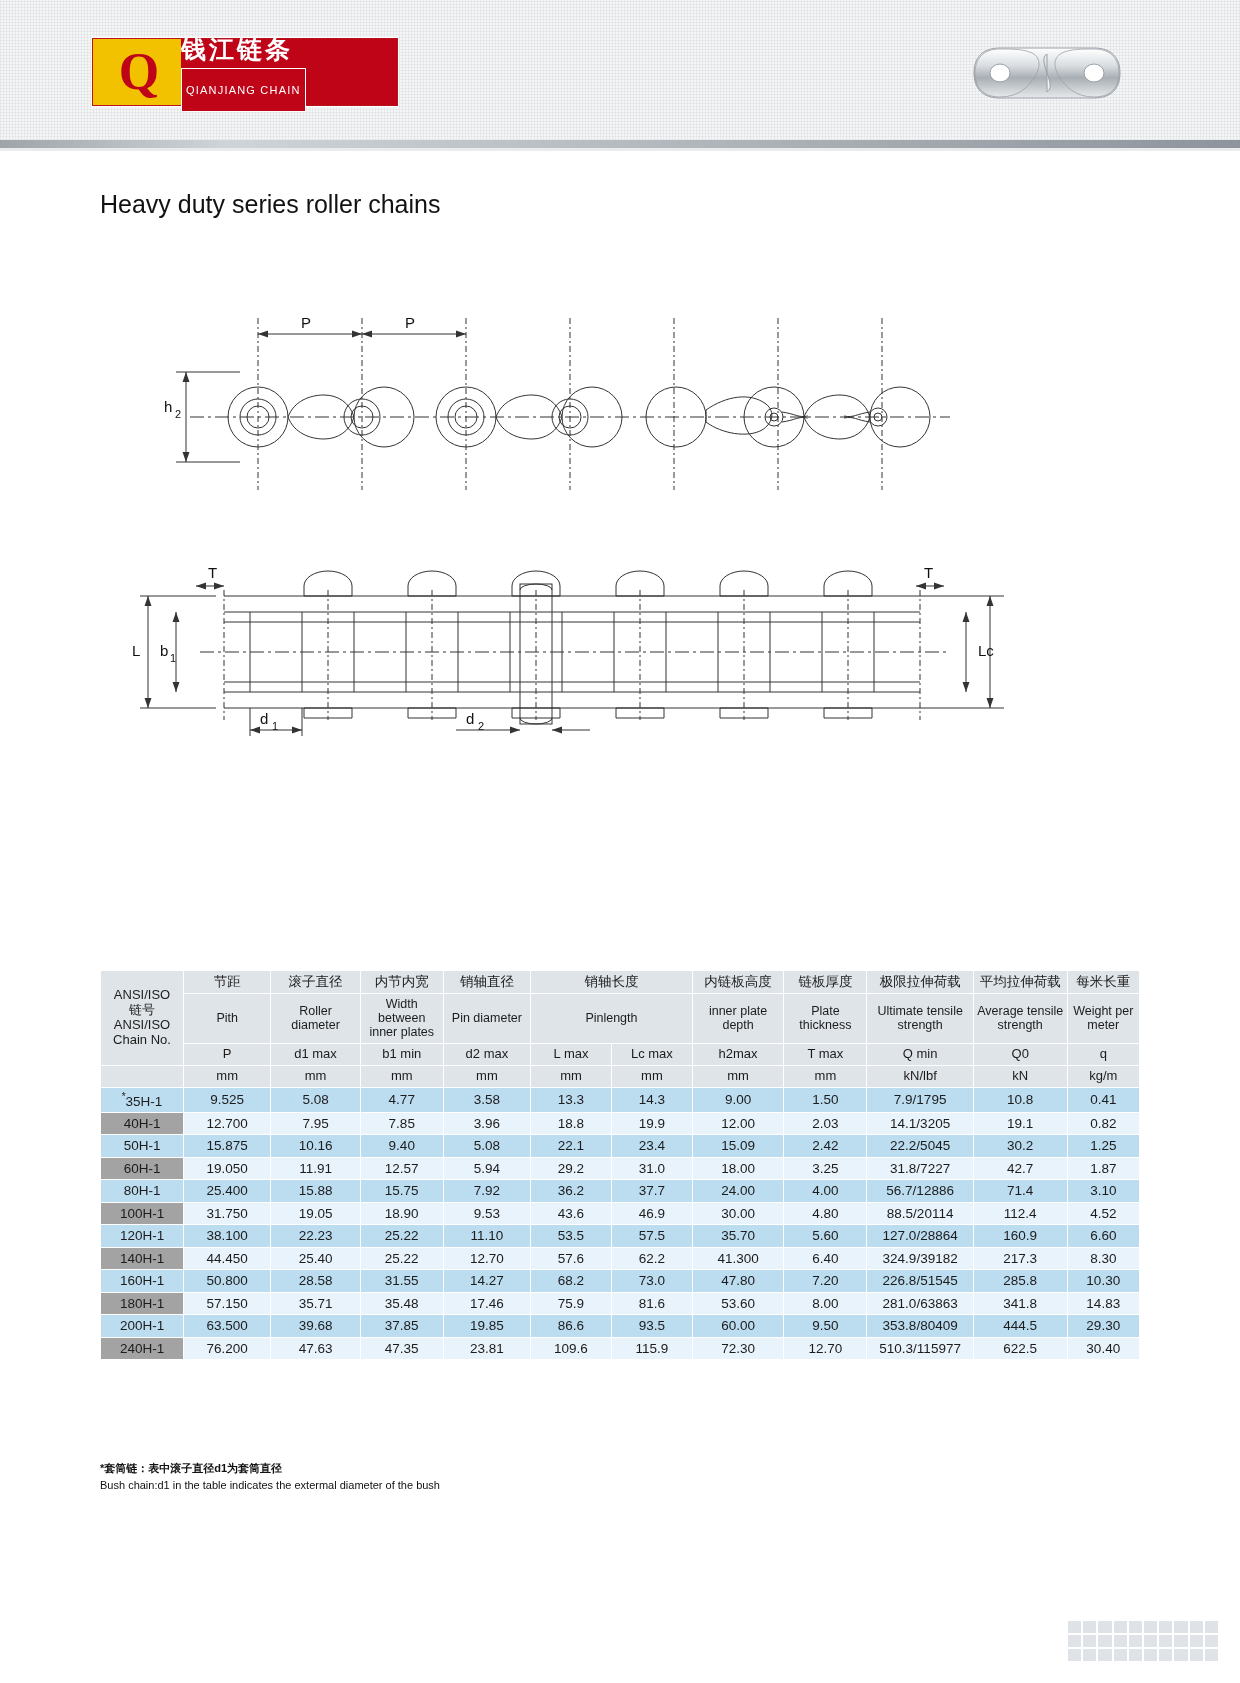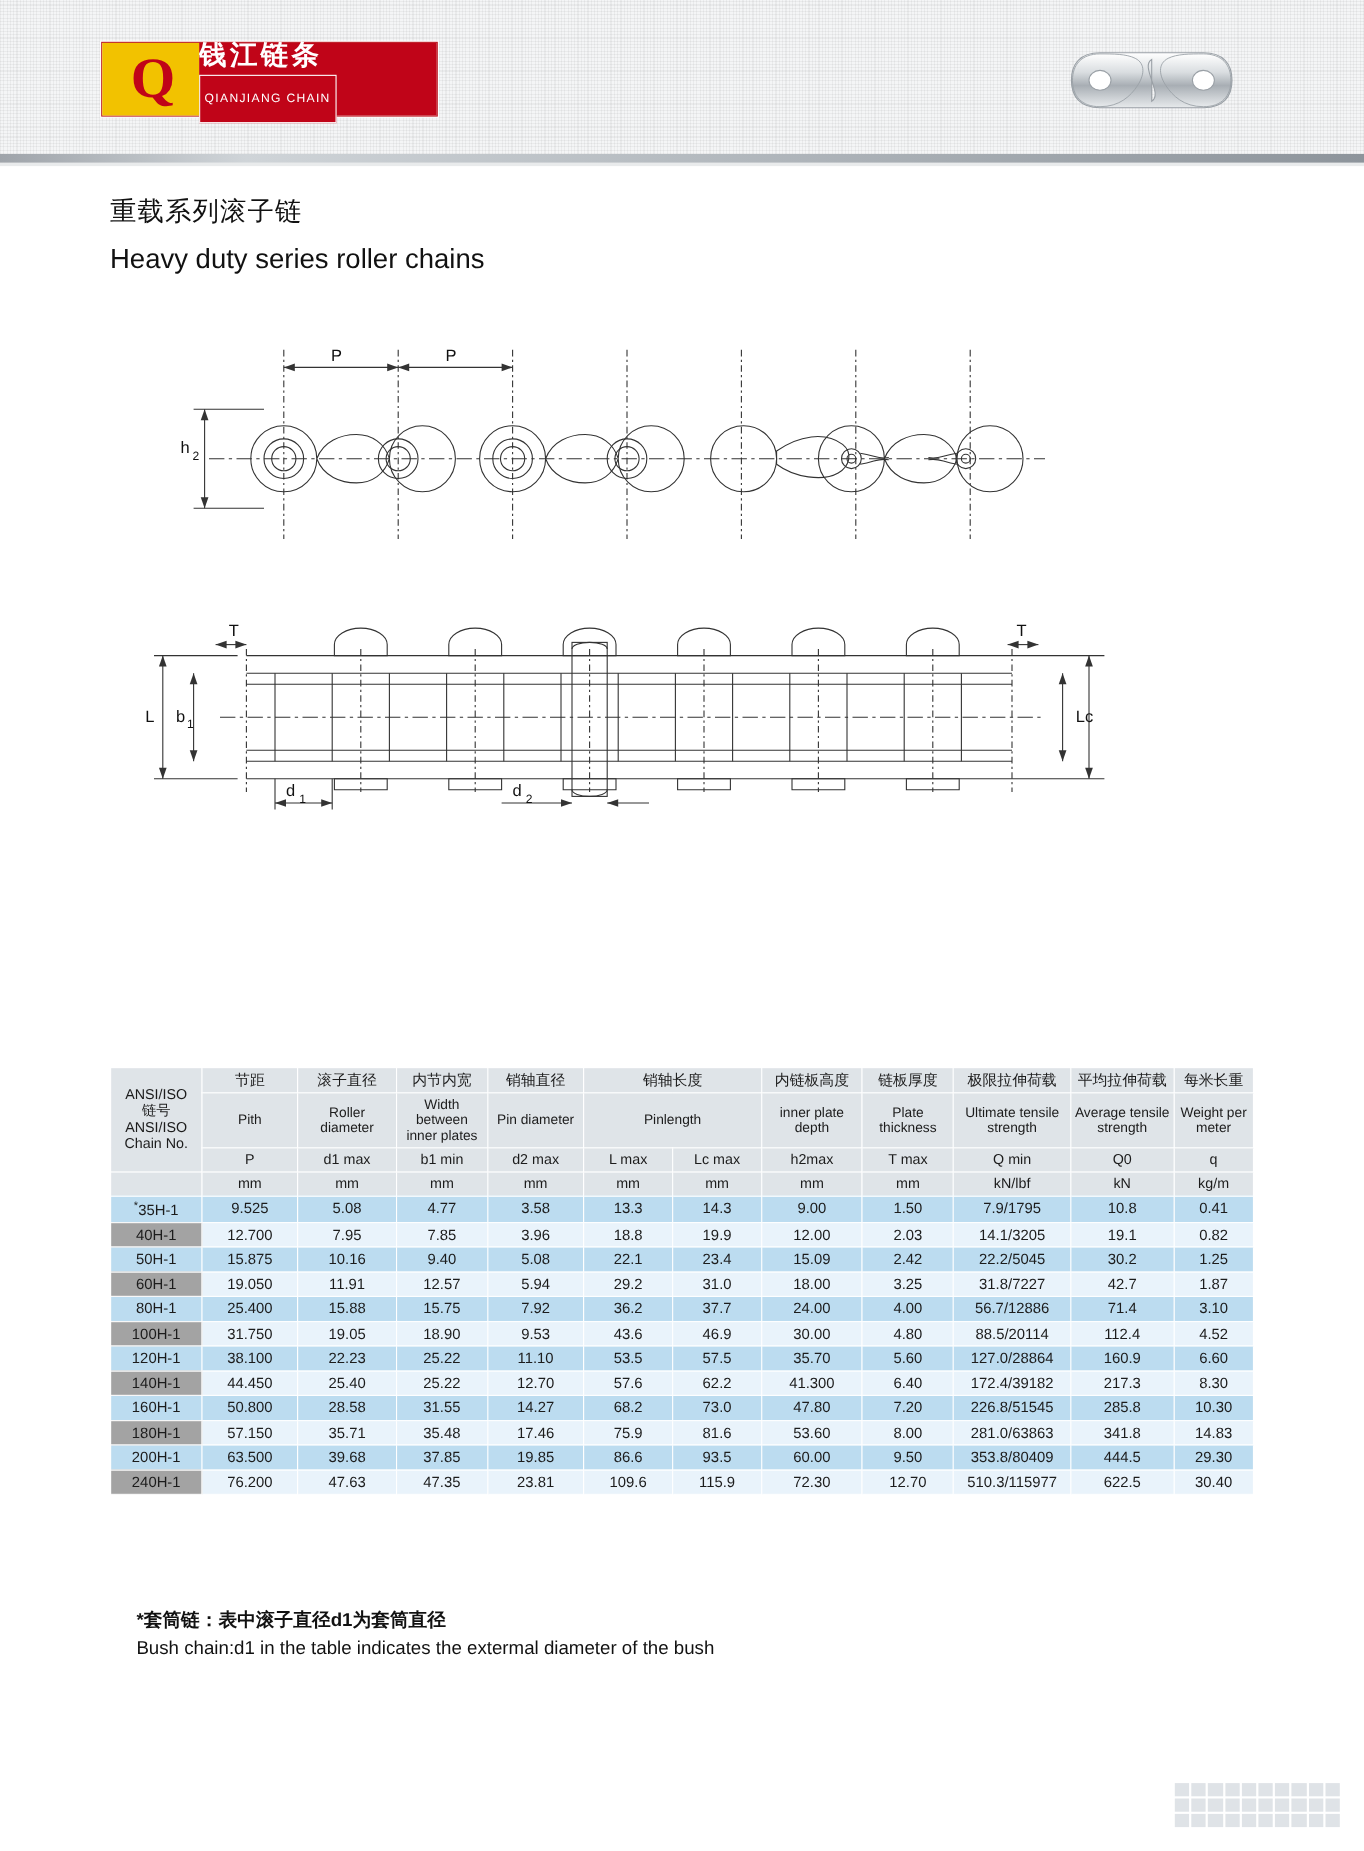--- a/index.html
+++ b/index.html
@@ -100,21 +100,21 @@
   table.spec tbody td { font-size: 13.5px; }
   table.spec tbody tr.odd td { background: #bcdcf0; }
   table.spec tbody tr.even td { background: #e9f3fb; }
   table.spec tbody td.firstcol { background: #bcdcf0; }
   table.spec tbody tr.even td.firstcol { background: #a3a3a3; }
   .hdr-stack { display:block; }
   .hdr-stack span { display:block; }
   .star { font-size: 10px; vertical-align: super; }
   .note {
     position: absolute; left: 100px; top: 1460px;
-    font-size: 17px; color: #111; line-height: 1.5; margin-left: 24px;
+    font-size: 11px; color: #111; line-height: 1.5;
   }
   .note .l1 { font-weight: bold; }
   .footer-blocks {
     position: absolute; right: 22px; bottom: 22px;
     width: 150px; height: 40px;
     display: grid; grid-template-columns: repeat(10, 1fr); grid-template-rows: repeat(3, 1fr);
     gap: 2px;
   }
   .footer-blocks i { background: #dfe3e7; display:block; }
   text { font-family: "Liberation Sans", sans-serif; }
@@ -150,21 +150,20 @@
     <path d="M122 5 C139 5 147 15 147 29 C147 43 139 53 122 53 C104 53 94 43 88 34 C82 25 80 14 90 9 C98 5 110 5 122 5 Z" fill="url(#lg)" stroke="#9aa0a6" stroke-width="0.8"></path>
     <ellipse cx="28" cy="29" rx="10" ry="9" fill="#ffffff" stroke="#9aa0a6" stroke-width="1"></ellipse>
     <ellipse cx="122" cy="29" rx="10" ry="9" fill="#ffffff" stroke="#9aa0a6" stroke-width="1"></ellipse>
   </svg>
 
   <div class="header-rule"></div>
   <div class="header-rule2"></div>
 </div>
 
 <div class="titles">
-  <div class="title-cn">重载系列滚子链</div>
   <div class="title-en">Heavy duty series  roller chains</div>
 </div>
 
 <svg class="drawing-top" width="820" height="210" viewBox="0 0 820 210">
   <g stroke="#333" fill="none" stroke-width="1">
 
     <line x1="108" y1="6" x2="108" y2="178" stroke-dasharray="6 3 2 3"></line>
     <line x1="212" y1="6" x2="212" y2="178" stroke-dasharray="6 3 2 3"></line>
     <line x1="316" y1="6" x2="316" y2="178" stroke-dasharray="6 3 2 3"></line>
     <line x1="420" y1="6" x2="420" y2="178" stroke-dasharray="6 3 2 3"></line>
@@ -547,21 +546,21 @@
         <tr class="even">
           <td class="firstcol">140H-1</td>
           <td>44.450</td>
           <td>25.40</td>
           <td>25.22</td>
           <td>12.70</td>
           <td>57.6</td>
           <td>62.2</td>
           <td>41.300</td>
           <td>6.40</td>
-          <td>172.4/39182</td>
+          <td>324.9/39182</td>
           <td>217.3</td>
           <td>8.30</td>
         </tr>
         <tr class="odd">
           <td class="firstcol">160H-1</td>
           <td>50.800</td>
           <td>28.58</td>
           <td>31.55</td>
           <td>14.27</td>
           <td>68.2</td>

